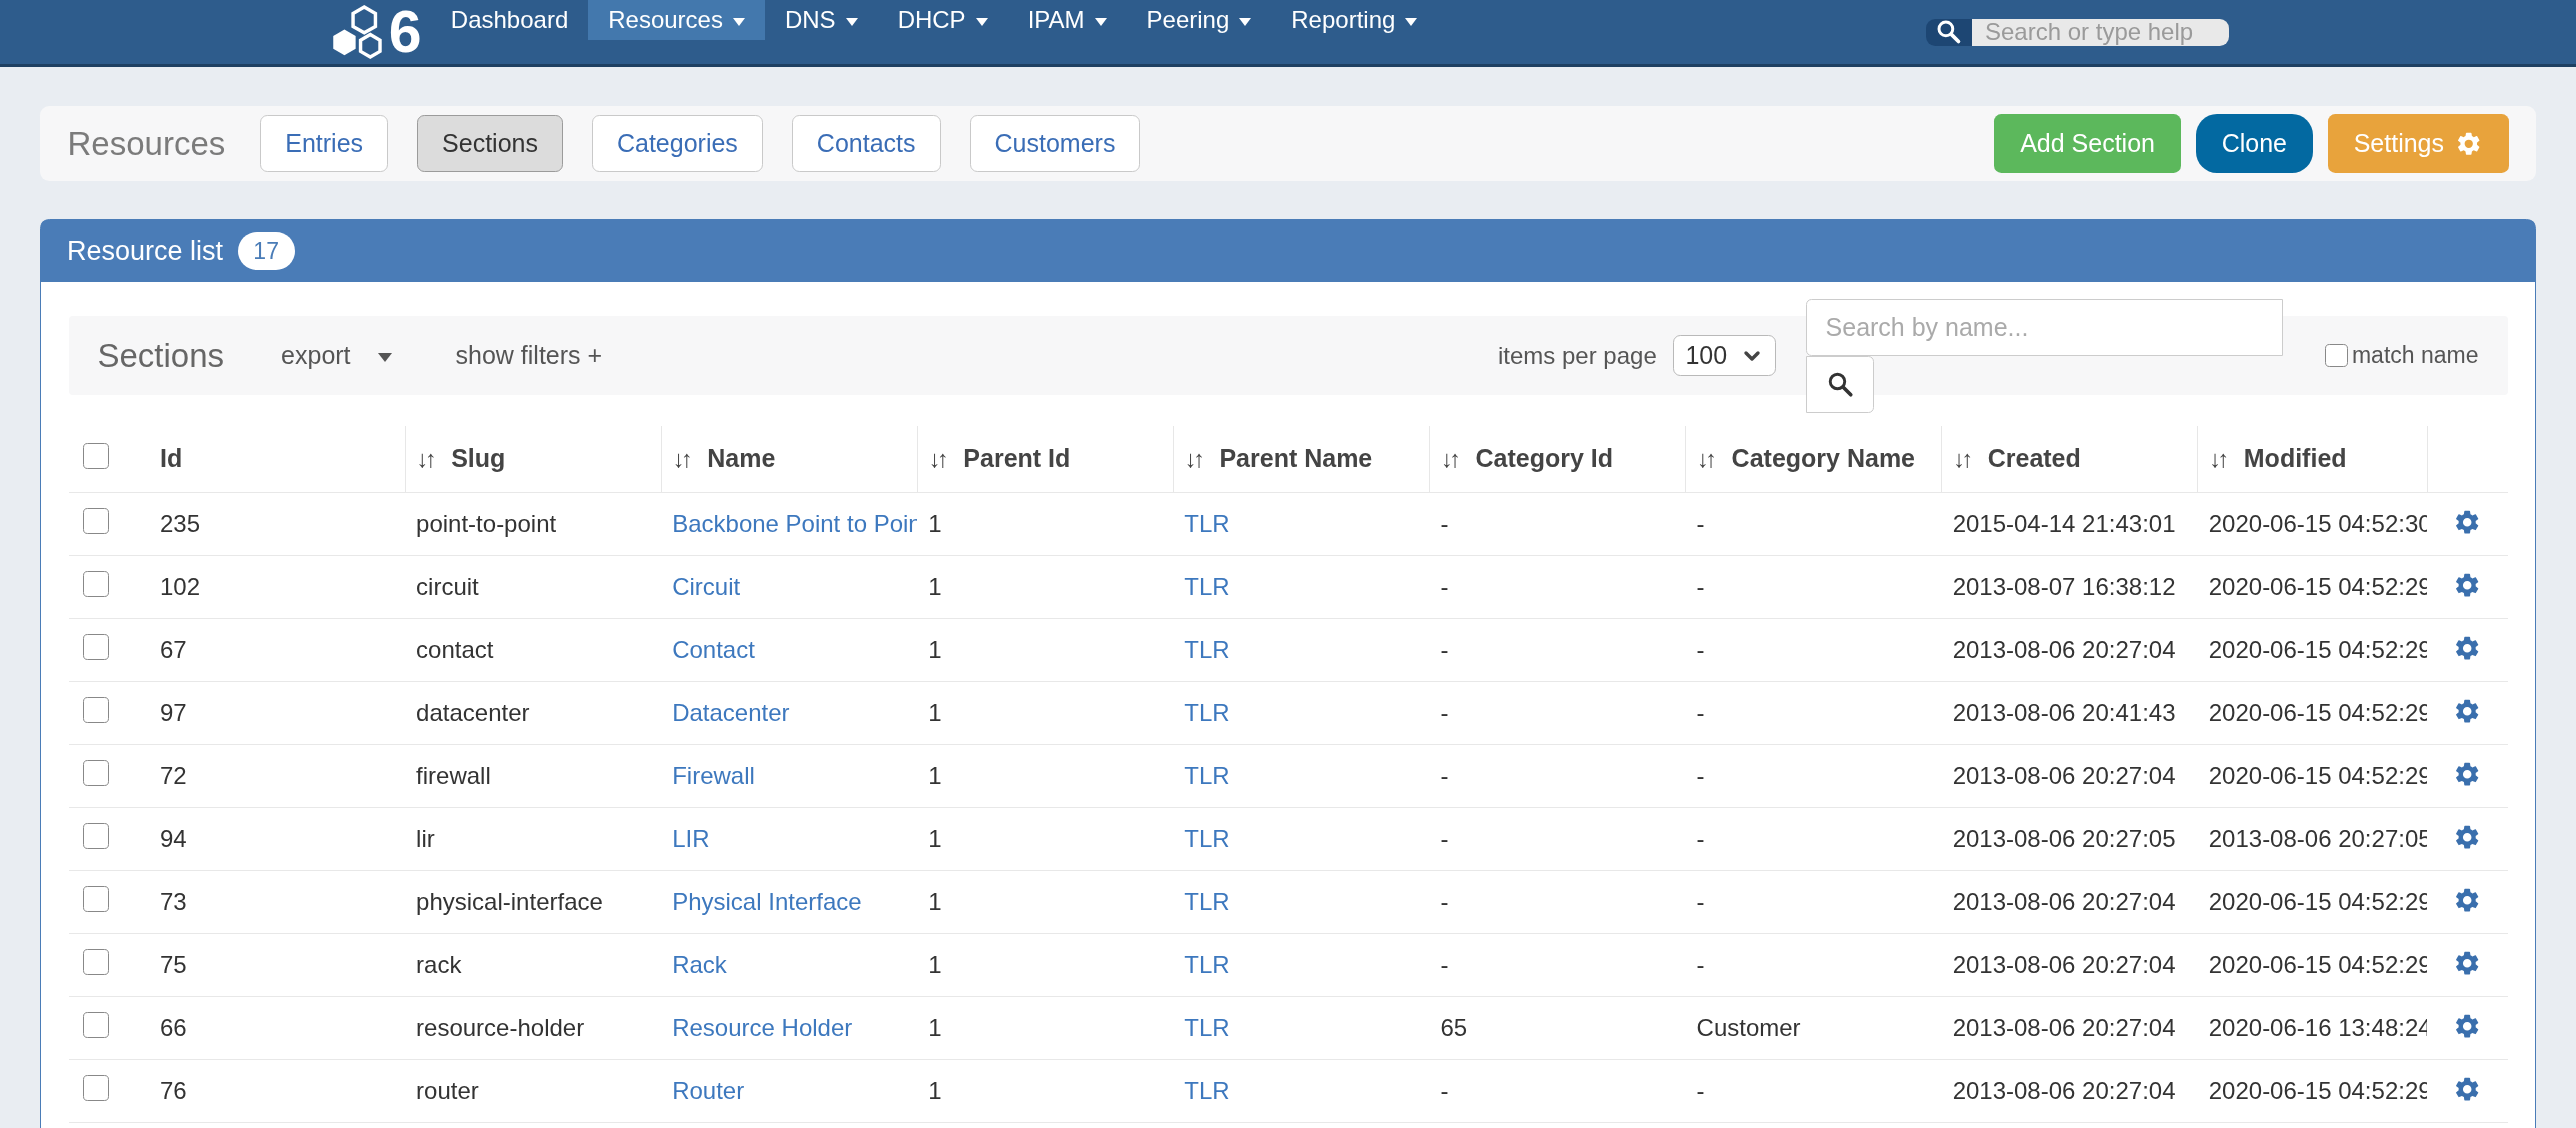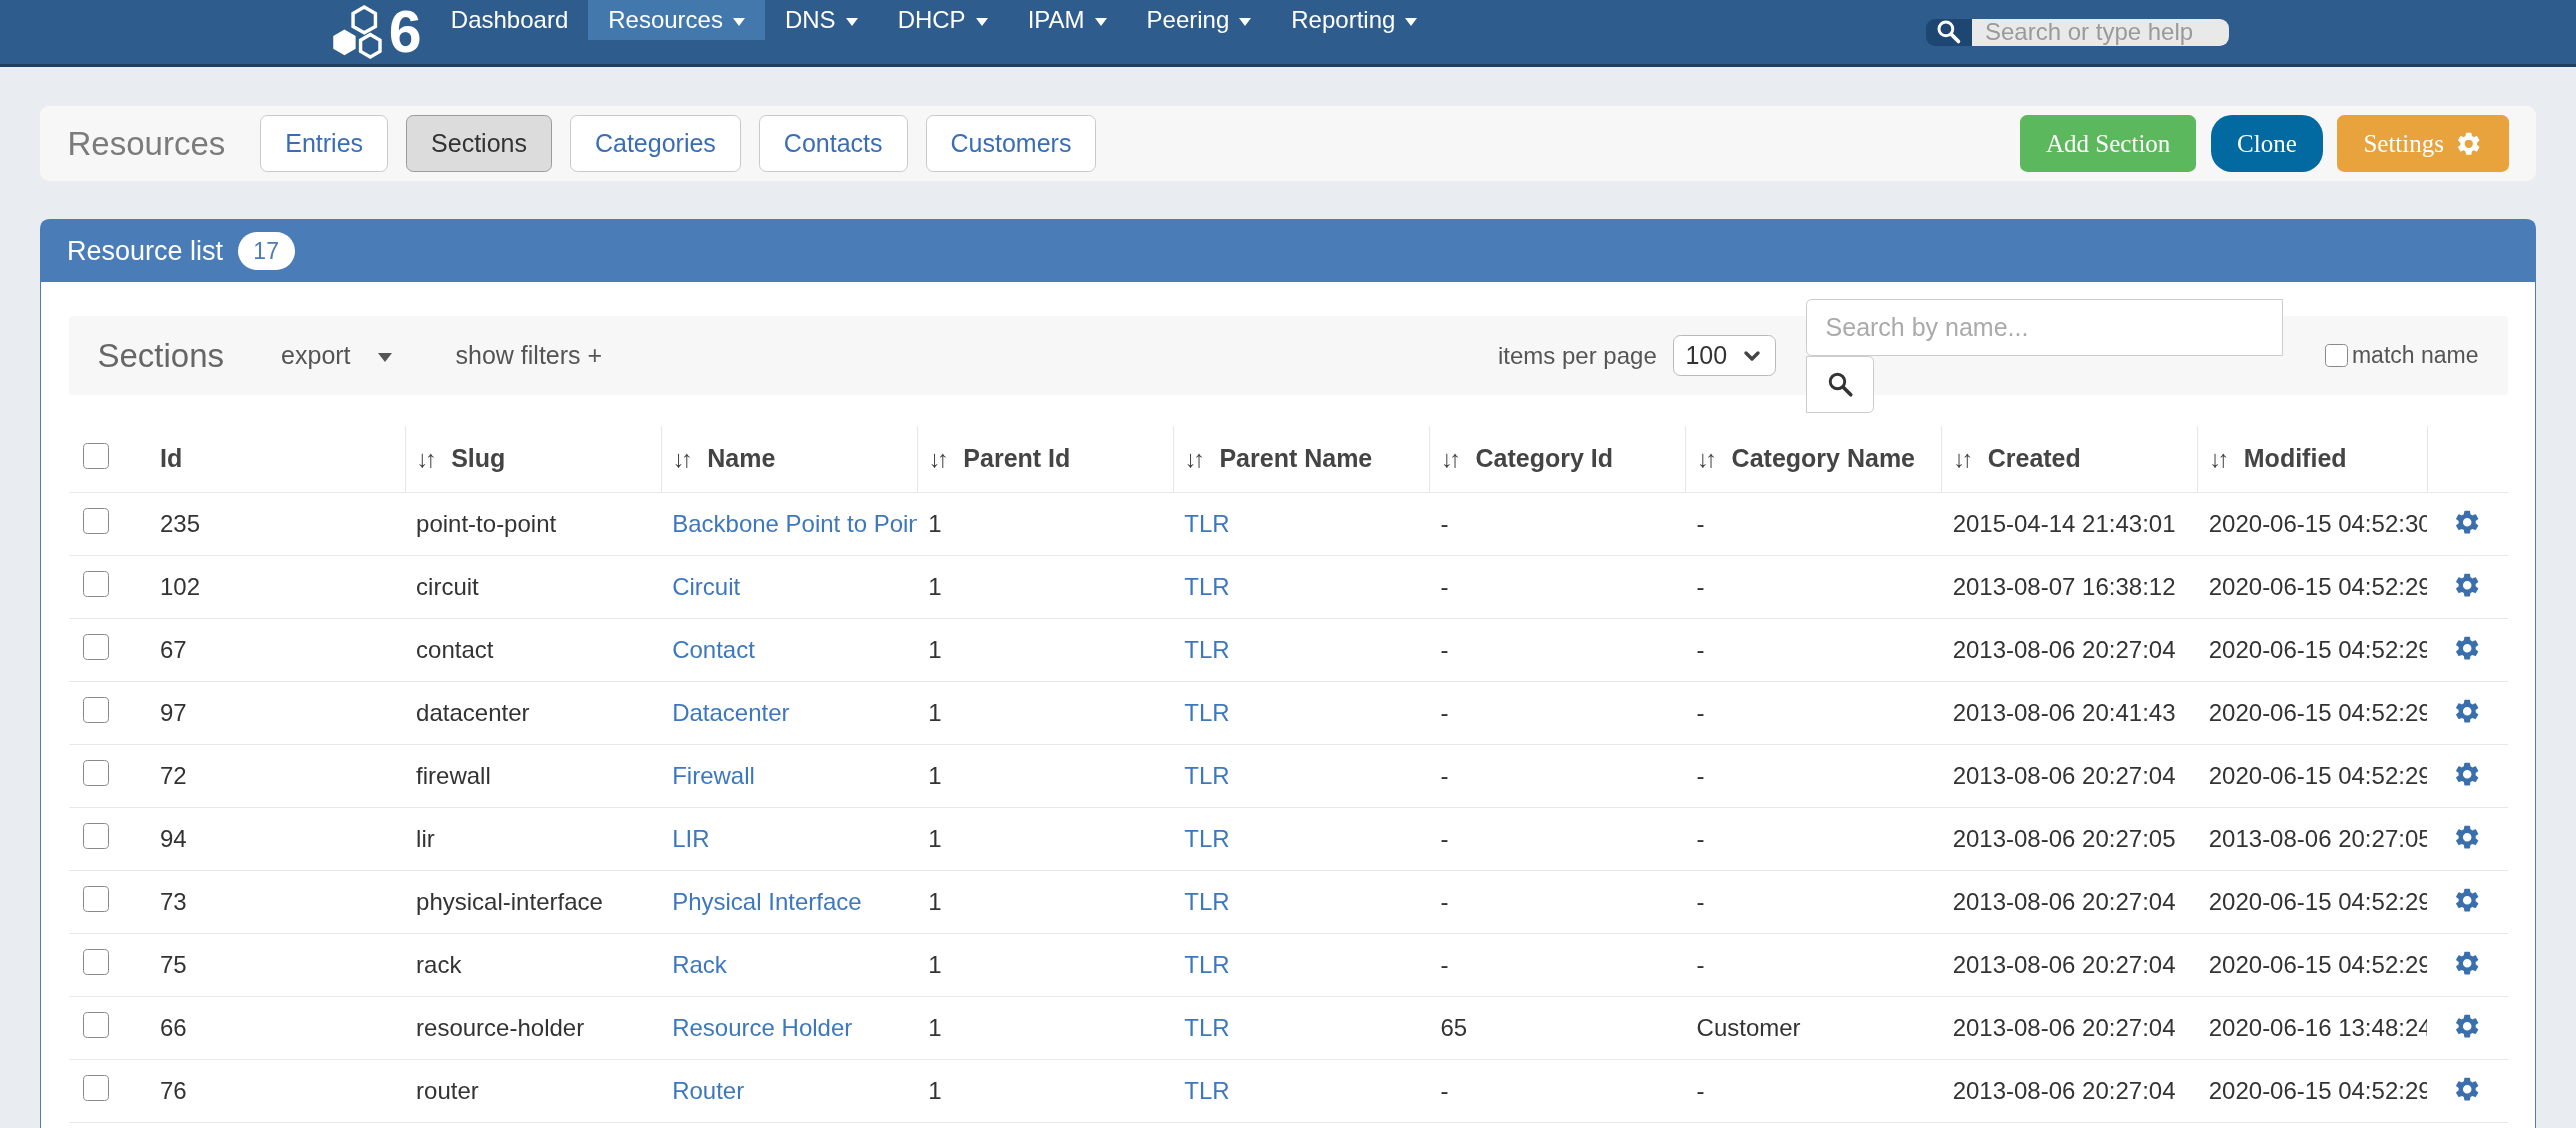--- a/index.html
+++ b/index.html
@@ -24,27 +24,27 @@
   .nav-search input { width:257px; border:none; outline:none; background:#e9e9e9; font-size:24px;
                       padding:0 13px; color:#333; }
   .nav-search input::placeholder { color:#9a9a9a; }
 
   
   .content { padding:39px 40px 0; }
 
   .page-toolbar { background:#f7f7f8; border-radius:9.2px; height:75px; display:flex;
                   align-items:center; padding:0 27.5px; }
   .page-title { font-size:33px; font-weight:normal; color:#7b7b7b; margin-right:35px; }
-  .view-buttons { display:flex; gap:18px; }
+  .view-buttons { display:flex; gap:29px; }
   .view-btn { background:#fff; border:1.8px solid #c9c9c9; border-radius:7.3px; color:#3a6db6;
               font-size:25px; padding:13px 24px; cursor:pointer; font-family:inherit; }
   .view-btn.active { background:#dcdcdc; border-color:#9b9b9b; color:#333; }
   .action-buttons { margin-left:auto; display:flex; gap:14.7px; }
   .action-btn { border:none; border-radius:7.3px; color:#fff; font-size:25px; padding:14.7px 26px;
-                cursor:pointer; font-family:Liberation Serif, serif; display:flex; align-items:center; gap:11px; }
+                cursor:pointer; font-family:Liberation Sans, sans-serif; display:flex; align-items:center; gap:11px; }
 
   
   .panel { margin-top:38px; background:#fff; border:1.8px solid #4a7cb7; border-radius:9.2px; }
   .panel-header { background:#4a7cb7; height:62px; display:flex; align-items:center;
                   padding:0 26px; border-radius:5.5px 5.5px 0 0; }
   .panel-title { color:#fff; font-size:27px; }
   .panel-badge { background:#fff; color:#4a7cb7; font-size:23px; font-weight:normal;
                  border-radius:916px; padding:5.5px 15.6px; margin-left:14.7px; }
   .panel-body { padding:34px 27.5px 27.5px; }
 

